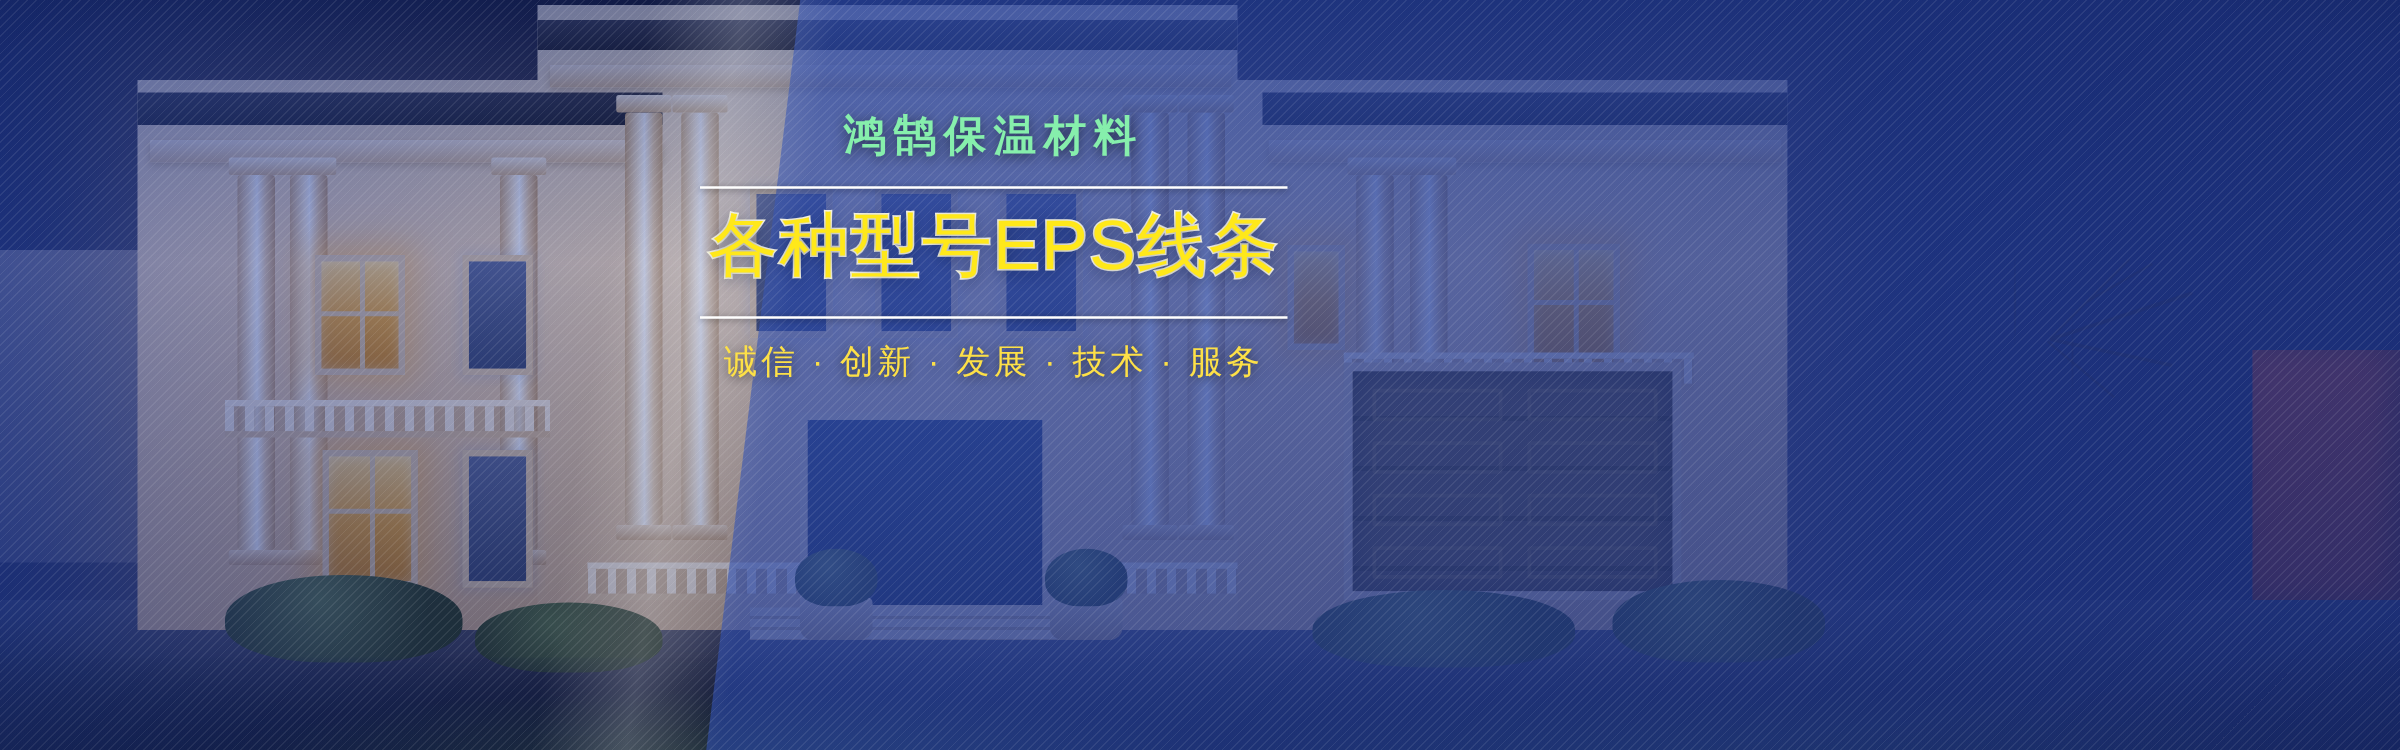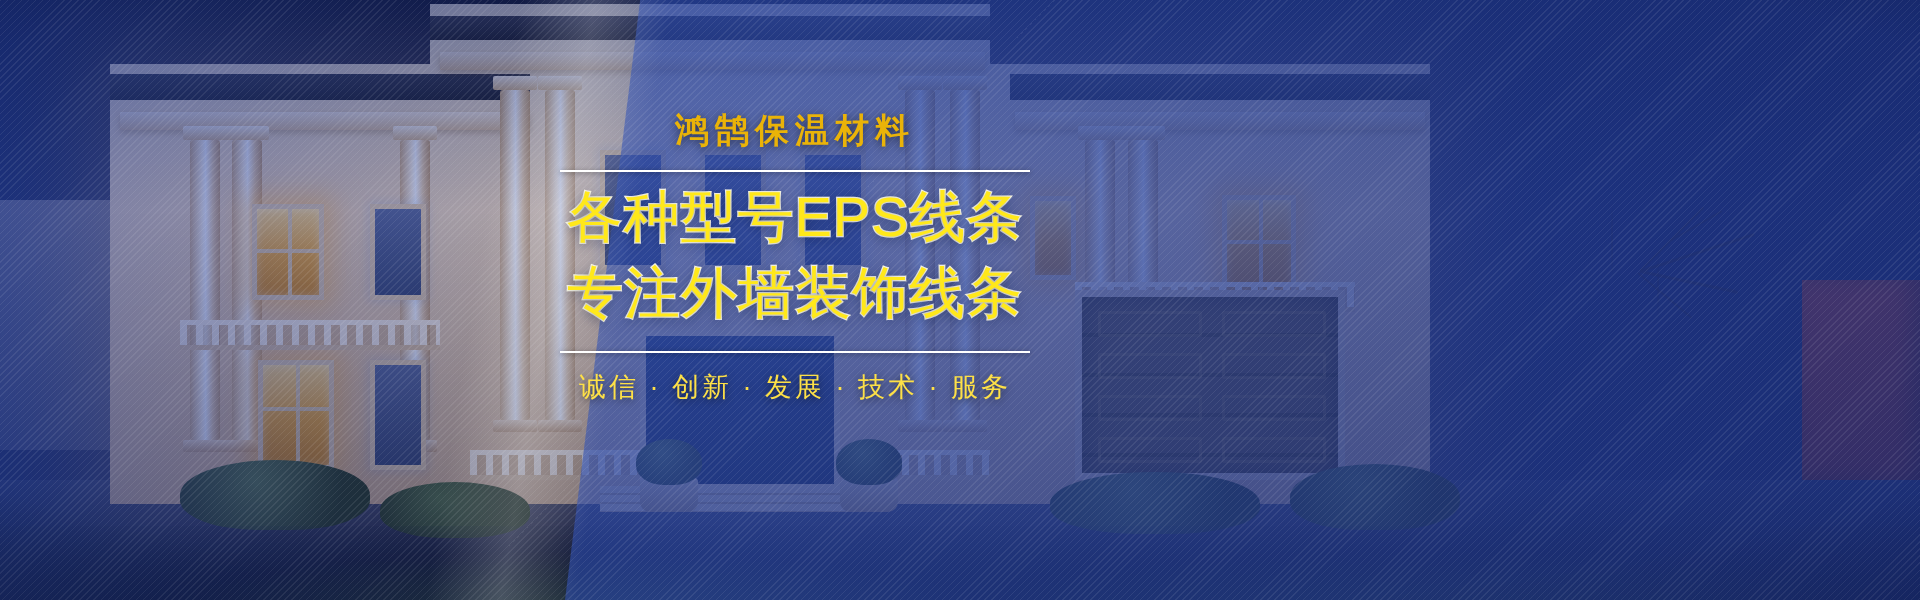--- a/index.html
+++ b/index.html
@@ -193,24 +193,23 @@
     position:absolute; inset:0;
     background:radial-gradient(125% 110% at 50% 45%, rgba(0,0,0,0) 52%, rgba(4,10,34,.55) 100%);
   }
 
   
   .content{
     position:absolute; left:560px; top:88px; width:470px;
     text-align:center; z-index:7;
   }
   .brand{
-    font-size:34px; font-weight:700; color:#eab308; letter-spacing:6px;
+    font-size:34px; font-weight:700; color:#86efac; letter-spacing:6px;
     text-shadow:0 2px 10px rgba(0,0,0,.55);
     line-height:1.25;
-    margin-top:21px;
   }
   .rule{
     height:2px; background:#ffffff; margin:18px auto 0; width:100%;
     box-shadow:0 1px 5px rgba(0,0,0,.45);
   }
   .headline{
     margin-top:14px;
     font-size:56px; font-weight:400; line-height:1.12; letter-spacing:1px;
     color:#FFE81A;
     -webkit-text-stroke:2.5px #fdfbe8;
@@ -328,18 +327,17 @@
     <div class="panel-diag"></div>
     <div class="streak"></div>
     <div class="hatch"></div>
     <div class="vignette"></div>
   </div>
 
   <div class="content">
     <div class="brand">鸿鹄保温材料</div>
     <div class="rule"></div>
     <div class="headline">各种型号EPS线条</div>
-    <div class="headline">专注外墙装饰线条</div>
     <div class="rule2"></div>
     <div class="tagline">诚信 · 创新 · 发展 · 技术 · 服务</div>
   </div>
 
 </div>
 
 </body></html>

